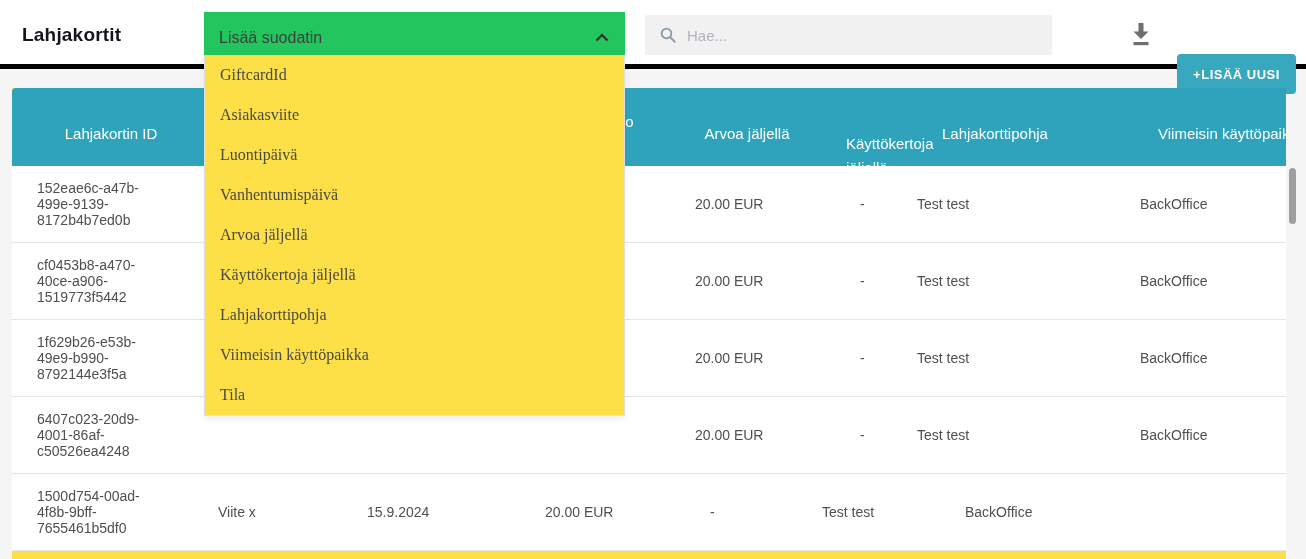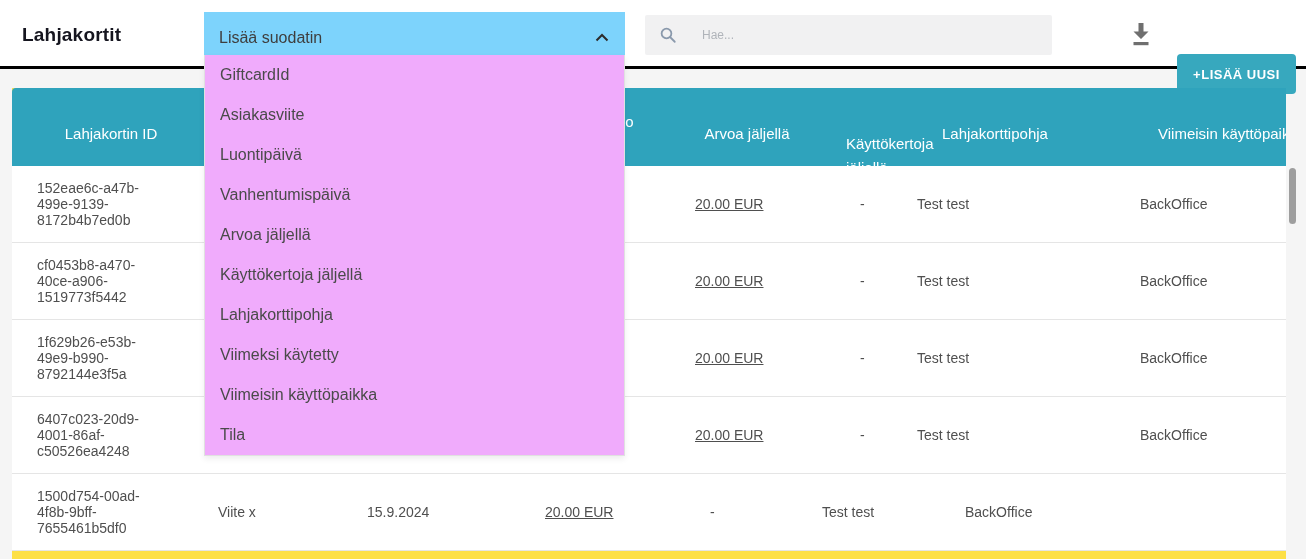--- a/index.html
+++ b/index.html
@@ -2,46 +2,46 @@
 <html><head>
 <meta charset="utf-8">
 <style>
   * { margin:0; padding:0; box-sizing:border-box; }
   html,body { width:1306px; height:559px; }
   body { font-family:"Liberation Sans", sans-serif; background:#f5f5f5; overflow:hidden; }
   .app { position:relative; width:1306px; height:559px; background:#f5f5f5; overflow:hidden; }
 
   
   .page-header { position:absolute; left:0; top:0; width:1306px; height:69px;
-                 background:#ffffff; border-bottom:3px solid #000000; z-index:1; }
+                 background:#ffffff; border-bottom:5px solid #000000; z-index:1; }
   .page-title { position:absolute; left:22px; top:0; height:69px; display:flex; align-items:center;
                 font-size:19px; font-weight:bold; color:#15151f; letter-spacing:0.2px; }
 
   .search-box { position:absolute; left:645px; top:15px; width:407px; height:40px;
                 background:#f1f1f2; border-radius:2px; display:flex; align-items:center; z-index:2; }
   .search-box svg { margin-left:14px; flex:0 0 auto; }
-  .search-input { border:none; outline:none; background:transparent; flex:1; margin-left:25px;
-                  font-family:"Liberation Sans", sans-serif; font-size:12px; color:#404040; }
+  .search-input { border:none; outline:none; background:transparent; flex:1; margin-left:10px;
+                  font-family:"Liberation Sans", sans-serif; font-size:15px; color:#404040; }
   .search-input::placeholder { color:#b0b4ba; }
 
   .download-btn { position:absolute; left:1127px; top:20px; width:28px; height:30px; z-index:2;
                   display:flex; align-items:center; justify-content:center; cursor:pointer; }
 
   .add-btn { position:absolute; left:1177px; top:14px; width:119px; height:40px; z-index:2;
              background:#37a8be; color:#ffffff; border:none; border-radius:4px;
              font-family:"Liberation Sans", sans-serif; font-size:13px; font-weight:bold;
              letter-spacing:0.5px; cursor:pointer;margin-top:40px; }
 
   
   .filter { position:absolute; left:204px; top:12px; width:421px; z-index:10; }
-  .filter-bar { height:43px; background:#7dd3fc; display:flex; align-items:center;
+  .filter-bar { height:43px; background:#22c55e; display:flex; align-items:center;
                 padding:8px 16px 0 15px; cursor:pointer; }
   .filter-label { font-size:16px; color:#3e3e3e; flex:1; }
-  .filter-panel { background:#f0abfc; border:1px solid #e0e0e0; border-top:none;
-                  box-shadow:0 3px 6px rgba(0,0,0,0.07); }
+  .filter-panel { background:#fde047; border:1px solid #e0e0e0; border-top:none;
+                  box-shadow:0 3px 6px rgba(0,0,0,0.07);font-family:Liberation Serif, serif; }
   .filter-option { height:40px; display:flex; align-items:center; padding-left:15px;
                    font-size:16px; color:#4a4a4a; cursor:pointer; }
 
   
   .table-wrap { position:absolute; left:12px; top:88px; width:1274px; height:471px;
                 background:#fde047; overflow:hidden; z-index:1; }
   .trow { display:grid; grid-template-columns:198px 152px 160px 150px 150px 95px 175px 300px;
           width:1380px; }
   .thead { height:78px; background:#2fa3bc; border-radius:4px 4px 0 0; align-items:center; }
   .hcell { color:#ffffff; font-size:15px; white-space:pre-line; line-height:24px; overflow:visible; }
@@ -52,21 +52,21 @@
   .hc7 { padding-left:25px; }
   .hc8 { padding-left:66px; white-space:nowrap; }
 
   .drow { min-height:77px; align-items:center; border-bottom:1px solid #e5e5e5;
           font-size:14px; color:#4f4f4f; background:#ffffff; }
   .cell { line-height:16px; }
   .dc1 { padding-left:25px; padding-right:48px; overflow-wrap:break-word; word-break:normal; }
   .dc2 { padding-left:8px; }
   .dc3 { padding-left:13px; }
   .dc4 { padding-left:5px; }
-  .dc5 { padding-left:23px;text-decoration:underline; }
+  .dc5 { padding-left:23px; }
   .dc6 { padding-left:38px; }
   .dc7 { padding-left:0; }
   .dc8 { padding-left:48px; }
 
   
   .vscroll-thumb { position:absolute; left:1289px; top:168px; width:7px; height:56px;
                    background:#9e9e9e; border-radius:4px; z-index:3; }
 </style>
 </head>
 <body>
@@ -173,19 +173,18 @@
       </svg>
     </div>
     <div class="filter-panel">
       <div class="filter-option">GiftcardId</div>
       <div class="filter-option">Asiakasviite</div>
       <div class="filter-option">Luontipäivä</div>
       <div class="filter-option">Vanhentumispäivä</div>
       <div class="filter-option">Arvoa jäljellä</div>
       <div class="filter-option">Käyttökertoja jäljellä</div>
       <div class="filter-option">Lahjakorttipohja</div>
-      <div class="filter-option">Viimeksi käytetty</div>
       <div class="filter-option">Viimeisin käyttöpaikka</div>
       <div class="filter-option">Tila</div>
     </div>
   </div>
 
 </div>
 
 </body></html>

